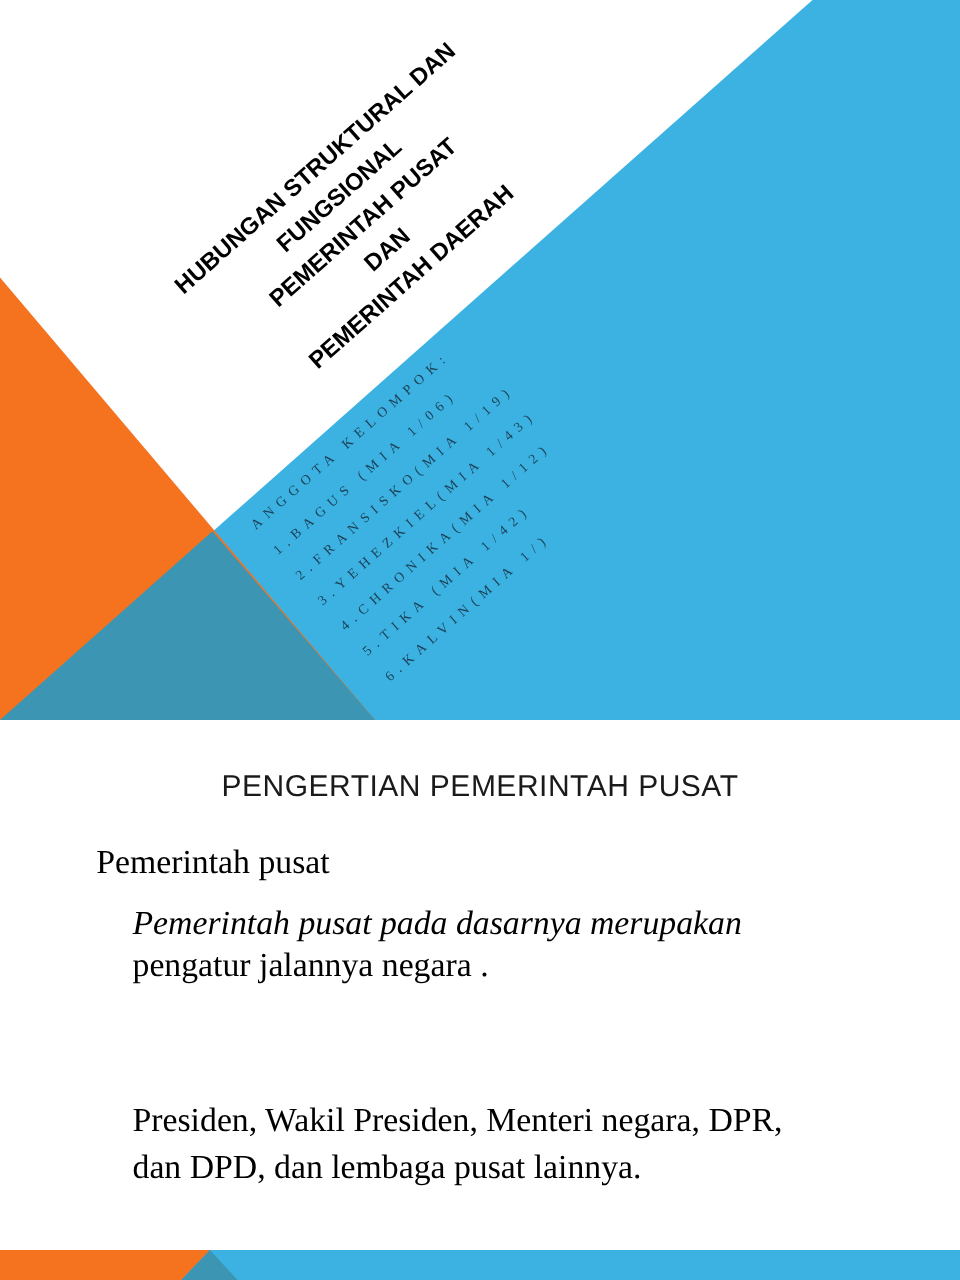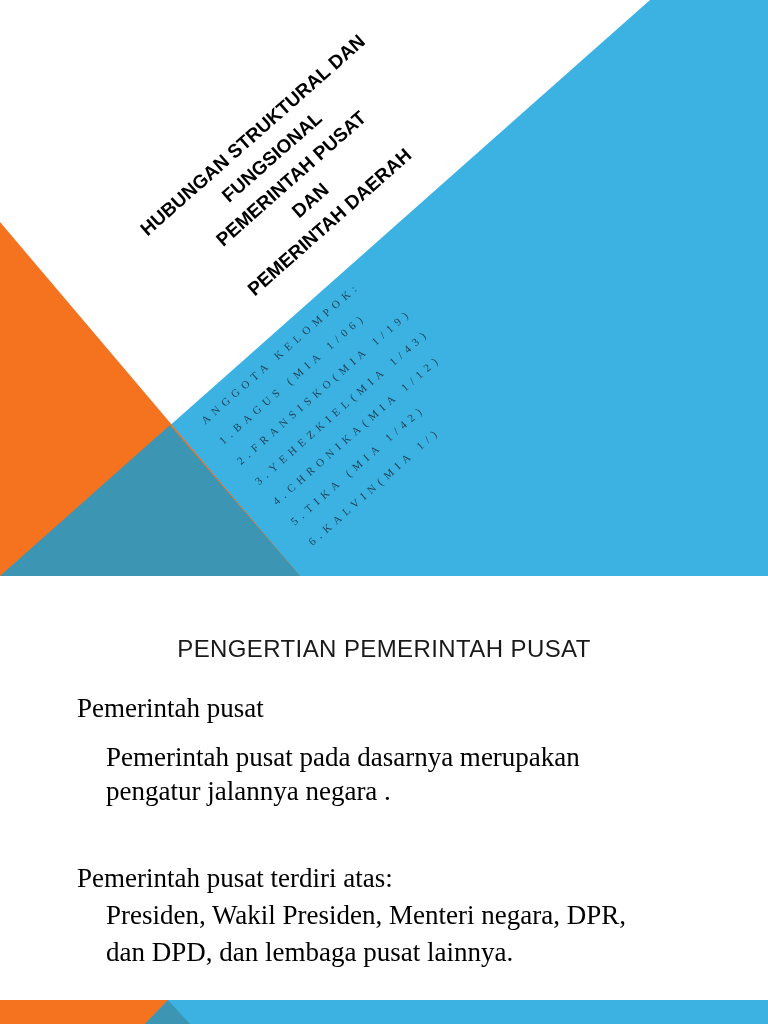--- a/index.html
+++ b/index.html
@@ -2,21 +2,21 @@
 <html><head>
 <meta charset="utf-8">
 <style>
   html, body { margin: 0; padding: 0; }
   body {
     width: 768px; height: 1024px; position: relative; overflow: hidden;
     background: #ffffff;
   }
   .slide { position: absolute; left: 0; width: 768px; overflow: hidden; }
   #slide1 { top: 0; height: 576px; background: #ffffff; }
-  #slide2 { top: 576px; height: 424px; background: #ffffff; margin-top: 19px; }
+  #slide2 { top: 576px; height: 424px; background: #ffffff; }
   #slide3 { top: 1000px; height: 24px; background: #ffffff; }
   .bg-svg { position: absolute; left: 0; top: 0; }
 
   .title-block {
     position: absolute;
     left: 81px; top: 106px;
     width: 420px; height: 145px;
     transform: rotate(-41.5deg);
     transform-origin: 50% 50%;
     text-align: center;
@@ -85,24 +85,23 @@
     <div>4.CHRONIKA(MIA 1/12)</div>
     <div>5.TIKA (MIA 1/42)</div>
     <div>6.KALVIN(MIA 1/)</div>
   </div>
 </div>
 
 <div class="slide" id="slide2">
   <div class="s2-title">PENGERTIAN PEMERINTAH PUSAT</div>
 
   <div class="s2-text" style="left:77px; top:96px;">Pemerintah pusat</div>
-  <div class="s2-text" style="left:106px; top:145px;">Pemerintah pusat  pada dasarnya merupakan</div>
+  <div class="s2-text" style="left:106px; top:145px;font-style:italic;">Pemerintah pusat  pada dasarnya merupakan</div>
   <div class="s2-text" style="left:106px; top:179px;">pengatur jalannya negara .</div>
 
-  <div class="s2-text" style="left:77px; top:266px;">Pemerintah pusat terdiri atas:</div>
   <div class="s2-text" style="left:106px; top:303px;font-family:Liberation Serif, serif;">Presiden, Wakil Presiden, Menteri negara, DPR,</div>
   <div class="s2-text" style="left:106px; top:340px;">dan DPD, dan lembaga pusat lainnya.</div>
 </div>
 
 <div class="slide" id="slide3">
   <svg class="bg-svg" width="768" height="24" viewBox="0 0 768 24">
     <rect x="0" y="0" width="768" height="24" fill="#3BB2E1"></rect>
     <polygon points="0,0 168,0 145,24 0,24" fill="#F5721F"></polygon>
     <polygon points="168,0 190,24 145,24" fill="#3C96B3"></polygon>
   </svg>

